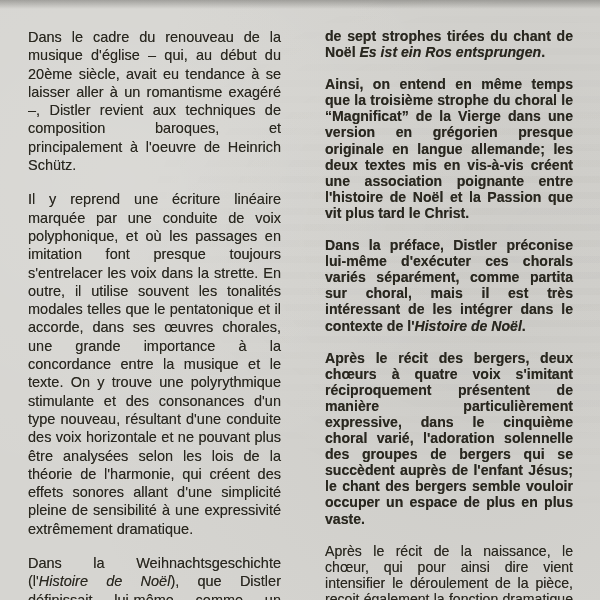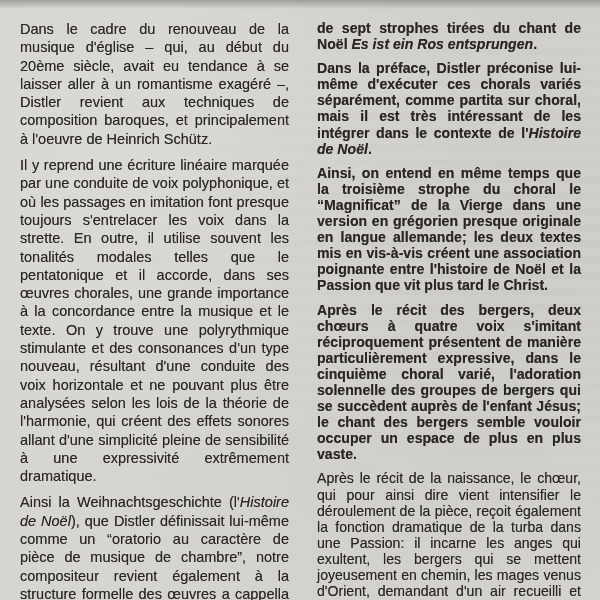--- a/index.html
+++ b/index.html
@@ -41,21 +41,21 @@
     font-size: 14.5px;
     line-height: 18.3px;
   }
   .col-right {
     left: 309px;
     width: 280px;
     font-size: 14.1px;
     line-height: 16.1px;
   }
   .col p {
-    margin: 8px;
+    margin: 16px;
     padding: 0;
   }
   .col-left p.gap { margin-bottom: 8px; }
   .col-right p.gap { margin-bottom: 4px; font-weight: bold; }
   .seg-b { font-weight: 400; }
   .seg-i { font-style: italic; }
   .page-number {
     position: absolute;
     left: 0;
     bottom: 8px;
@@ -85,25 +85,25 @@
 </head>
 <body>
 
 <div class="page" style="--page-bg: #d6d5d1; --text-color: #29271f;">
   <div class="top-shadow"></div>
   <div class="bleed"></div>
 
   <div class="col col-left">
       <p class="gap"><span>Dans le cadre du renouveau de la musique d'église – qui, au début du 20ème siècle, avait eu tendance à se laisser aller à un romantisme exagéré –, Distler revient aux techniques de composition baroques, et principalement à l'oeuvre de Heinrich Schütz.</span></p>
       <p class="gap"><span>Il y reprend une écriture linéaire marquée par une conduite de voix polyphonique, et où les passages en imitation font presque toujours s'entrelacer les voix dans la strette. En outre, il utilise souvent les tonalités modales telles que le pentatonique et il accorde, dans ses œuvres chorales, une grande importance à la concordance entre la musique et le texte. On y trouve une polyrythmique stimulante et des consonances d'un type nouveau, résultant d'une conduite des voix horizontale et ne pouvant plus être analysées selon les lois de la théorie de l'harmonie, qui créent des effets sonores allant d'une simplicité pleine de sensibilité à une expressivité extrêmement dramatique.</span></p>
-      <p><span>Ainsi la </span><span class="seg-b">Weihnachtsgeschichte</span><span> (l'</span><span class="seg-i">Histoire de Noël</span><span>), que Distler définissait lui-même comme un “oratorio au caractère de pièce de musique de chambre”, notre compositeur revient également à la structure formelle des œuvres a cappella de Schütz.</span></p>
+      <p><span>Dans la </span><span class="seg-b">Weihnachtsgeschichte</span><span> (l'</span><span class="seg-i">Histoire de Noël</span><span>), que Distler définissait lui-même comme un “oratorio au caractère de pièce de musique de chambre”, notre compositeur revient également à la structure formelle des œuvres a cappella de Schütz.</span></p>
       <p><span>La composition se caractérise par une alternance en antiphonie entre chœurs et récits pour soliste non accompagné, mais les solos psalmodiés dépassent largement le cadre tonal habituellement utilisé par Schütz.</span></p>
     </div>
 
   <div class="col col-right">
       <p class="gap"><span>de sept strophes tirées du chant de Noël </span><span class="seg-i">Es ist ein Ros entsprungen</span><span>.</span></p>
+      <p class="gap"><span>Ainsi, on entend en même temps que la troisième strophe du choral le “Magnificat” de la Vierge dans une version en grégorien presque originale en langue allemande; les deux textes mis en vis-à-vis créent une association poignante entre l'histoire de Noël et la Passion que vit plus tard le Christ.</span></p>
       <p class="gap"><span>Dans la préface, Distler préconise lui-même d'exécuter ces chorals variés séparément, comme partita sur choral, mais il est très intéressant de les intégrer dans le contexte de l'</span><span class="seg-i">Histoire de Noël</span><span>.</span></p>
-      <p class="gap"><span>Ainsi, on entend en même temps que la troisième strophe du choral le “Magnificat” de la Vierge dans une version en grégorien presque originale en langue allemande; les deux textes mis en vis-à-vis créent une association poignante entre l'histoire de Noël et la Passion que vit plus tard le Christ.</span></p>
       <p class="gap"><span>Après le récit des bergers, deux chœurs à quatre voix s'imitant réciproquement présentent de manière particulièrement expressive, dans le cinquième choral varié, l'adoration solennelle des groupes de bergers qui se succèdent auprès de l'enfant Jésus; le chant des bergers semble vouloir occuper un espace de plus en plus vaste.</span></p>
       <p><span>Après le récit de la naissance, le chœur, qui pour ainsi dire vient intensifier le déroulement de la pièce, reçoit également la fonction dramatique de la turba dans une Passion: il incarne les anges qui exultent, les bergers qui se mettent joyeusement en chemin, les mages venus d'Orient, demandant d'un air recueilli et tranquille où est le roi des Juifs, et les grands prêtres et les scribes qui annoncent solennellement la nouvelle.</span></p>
     </div>
 
 </div>
 
 </body></html>

